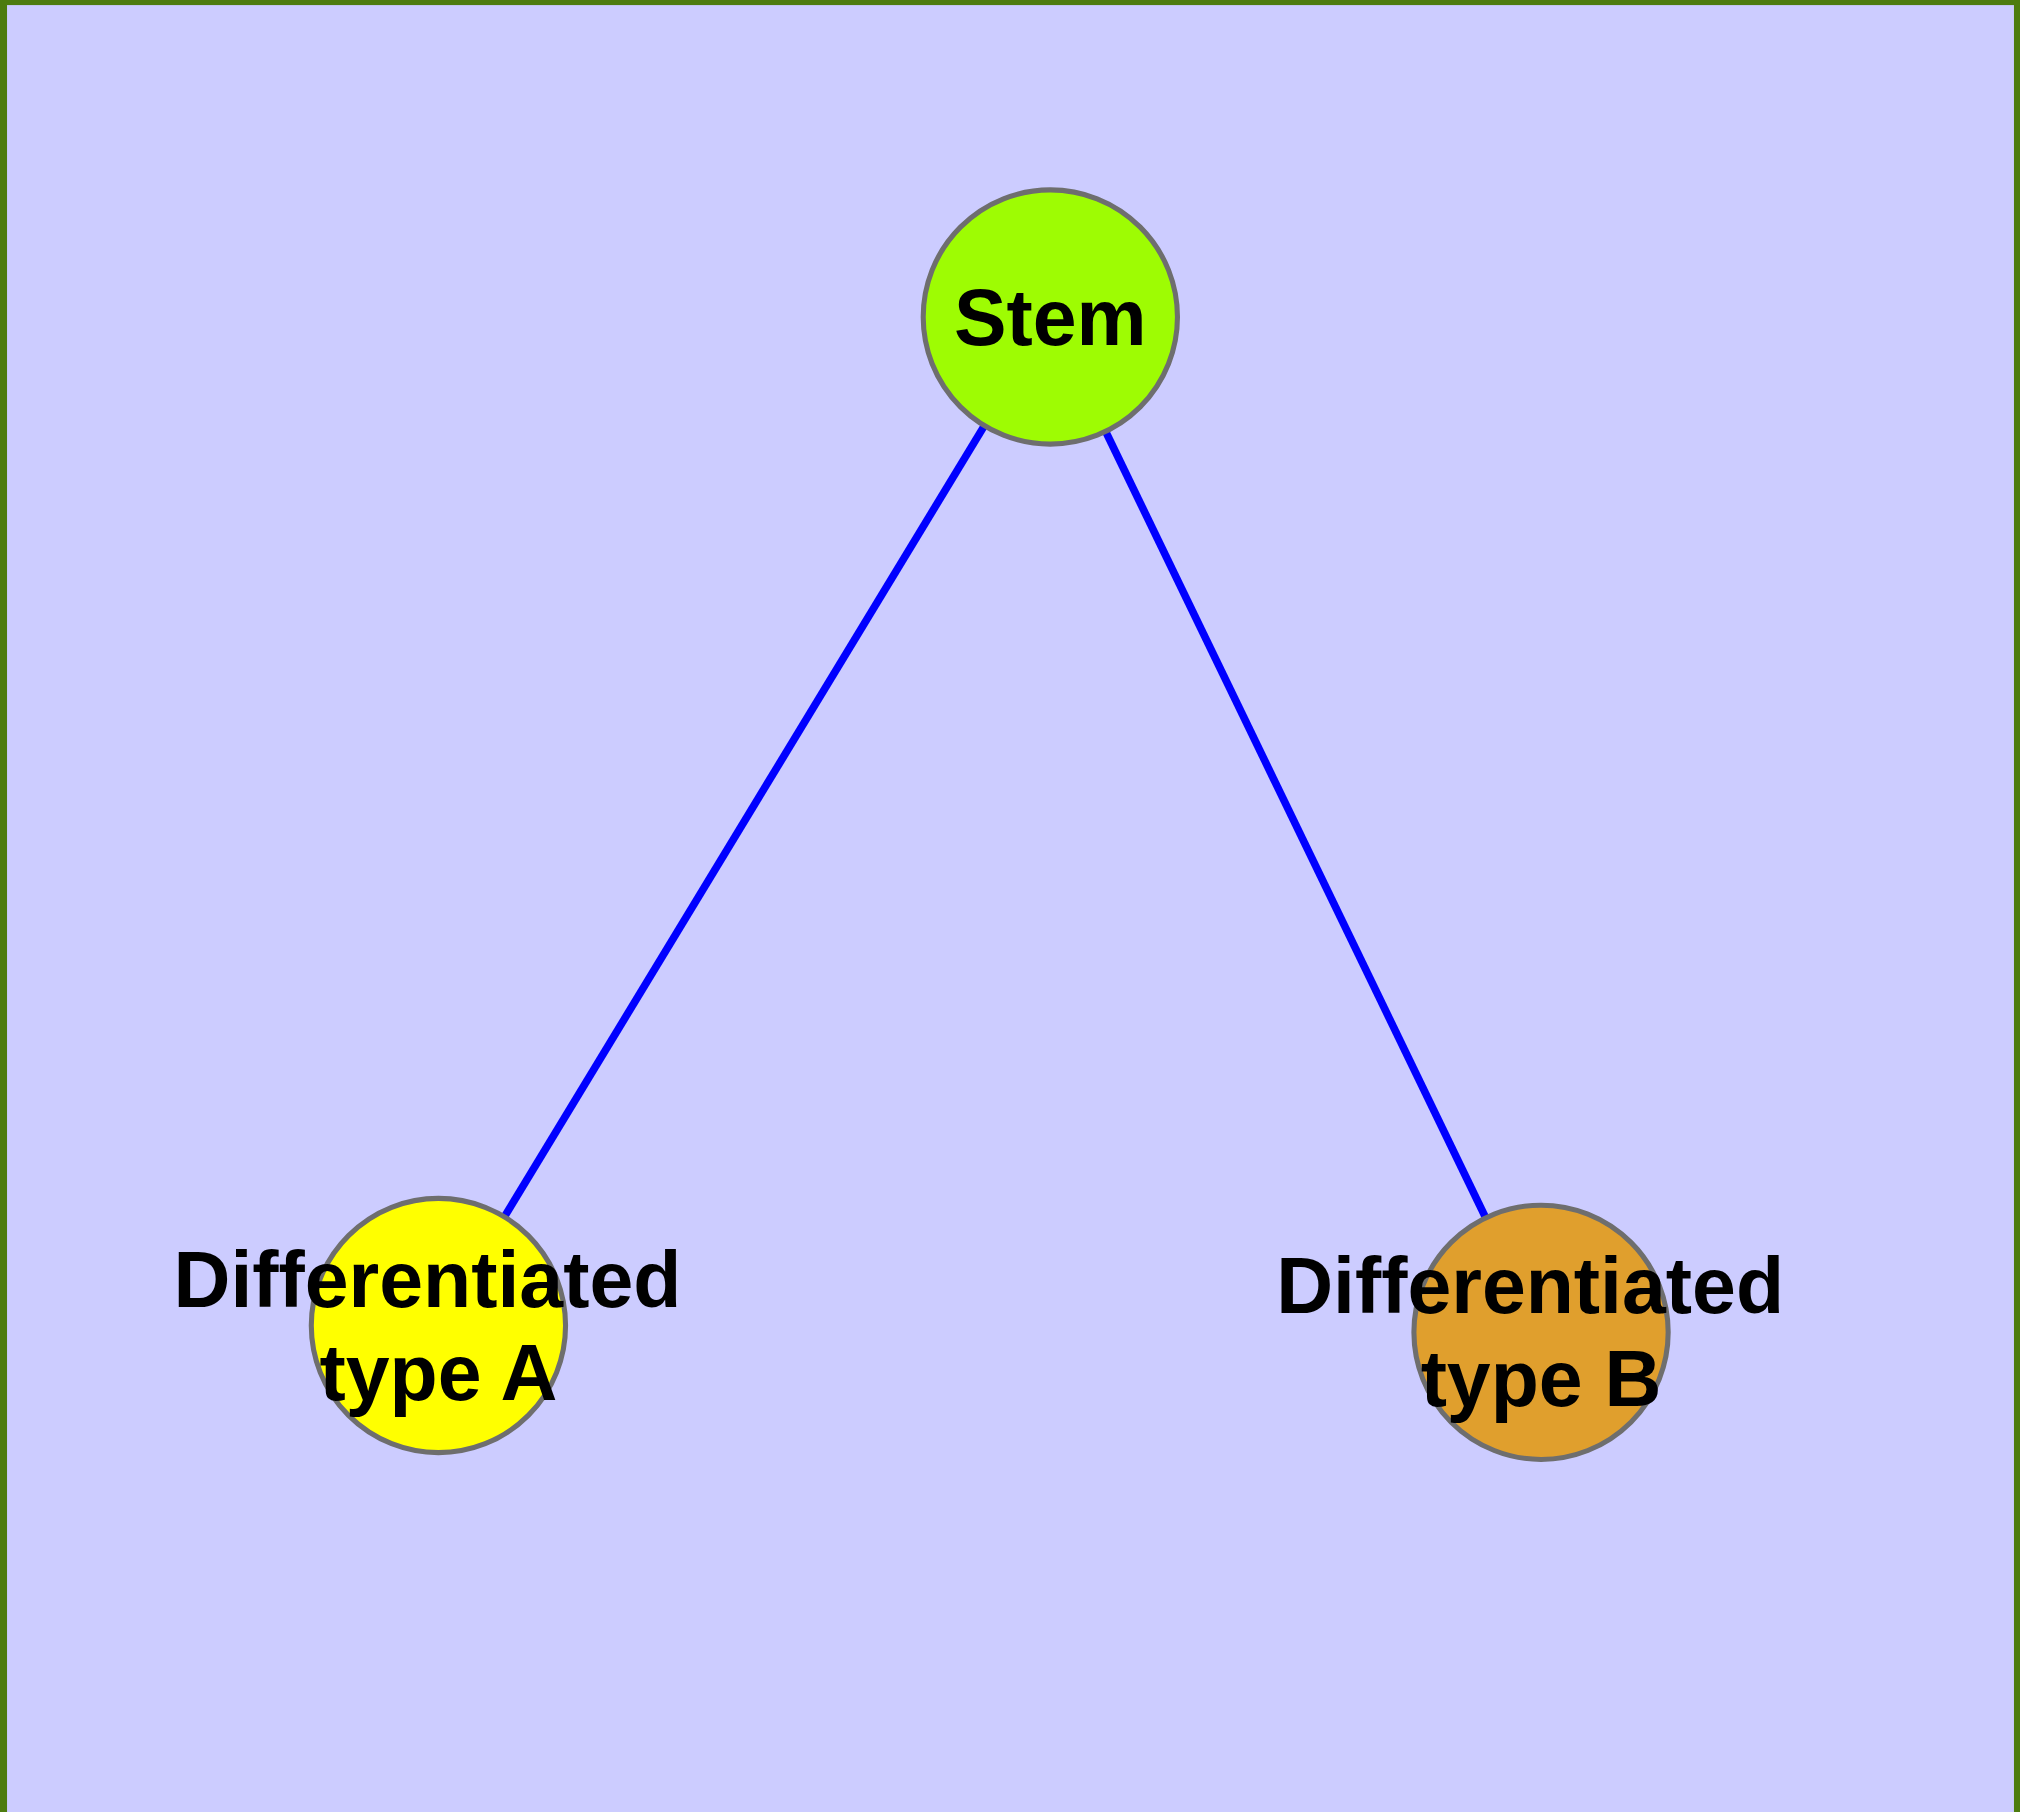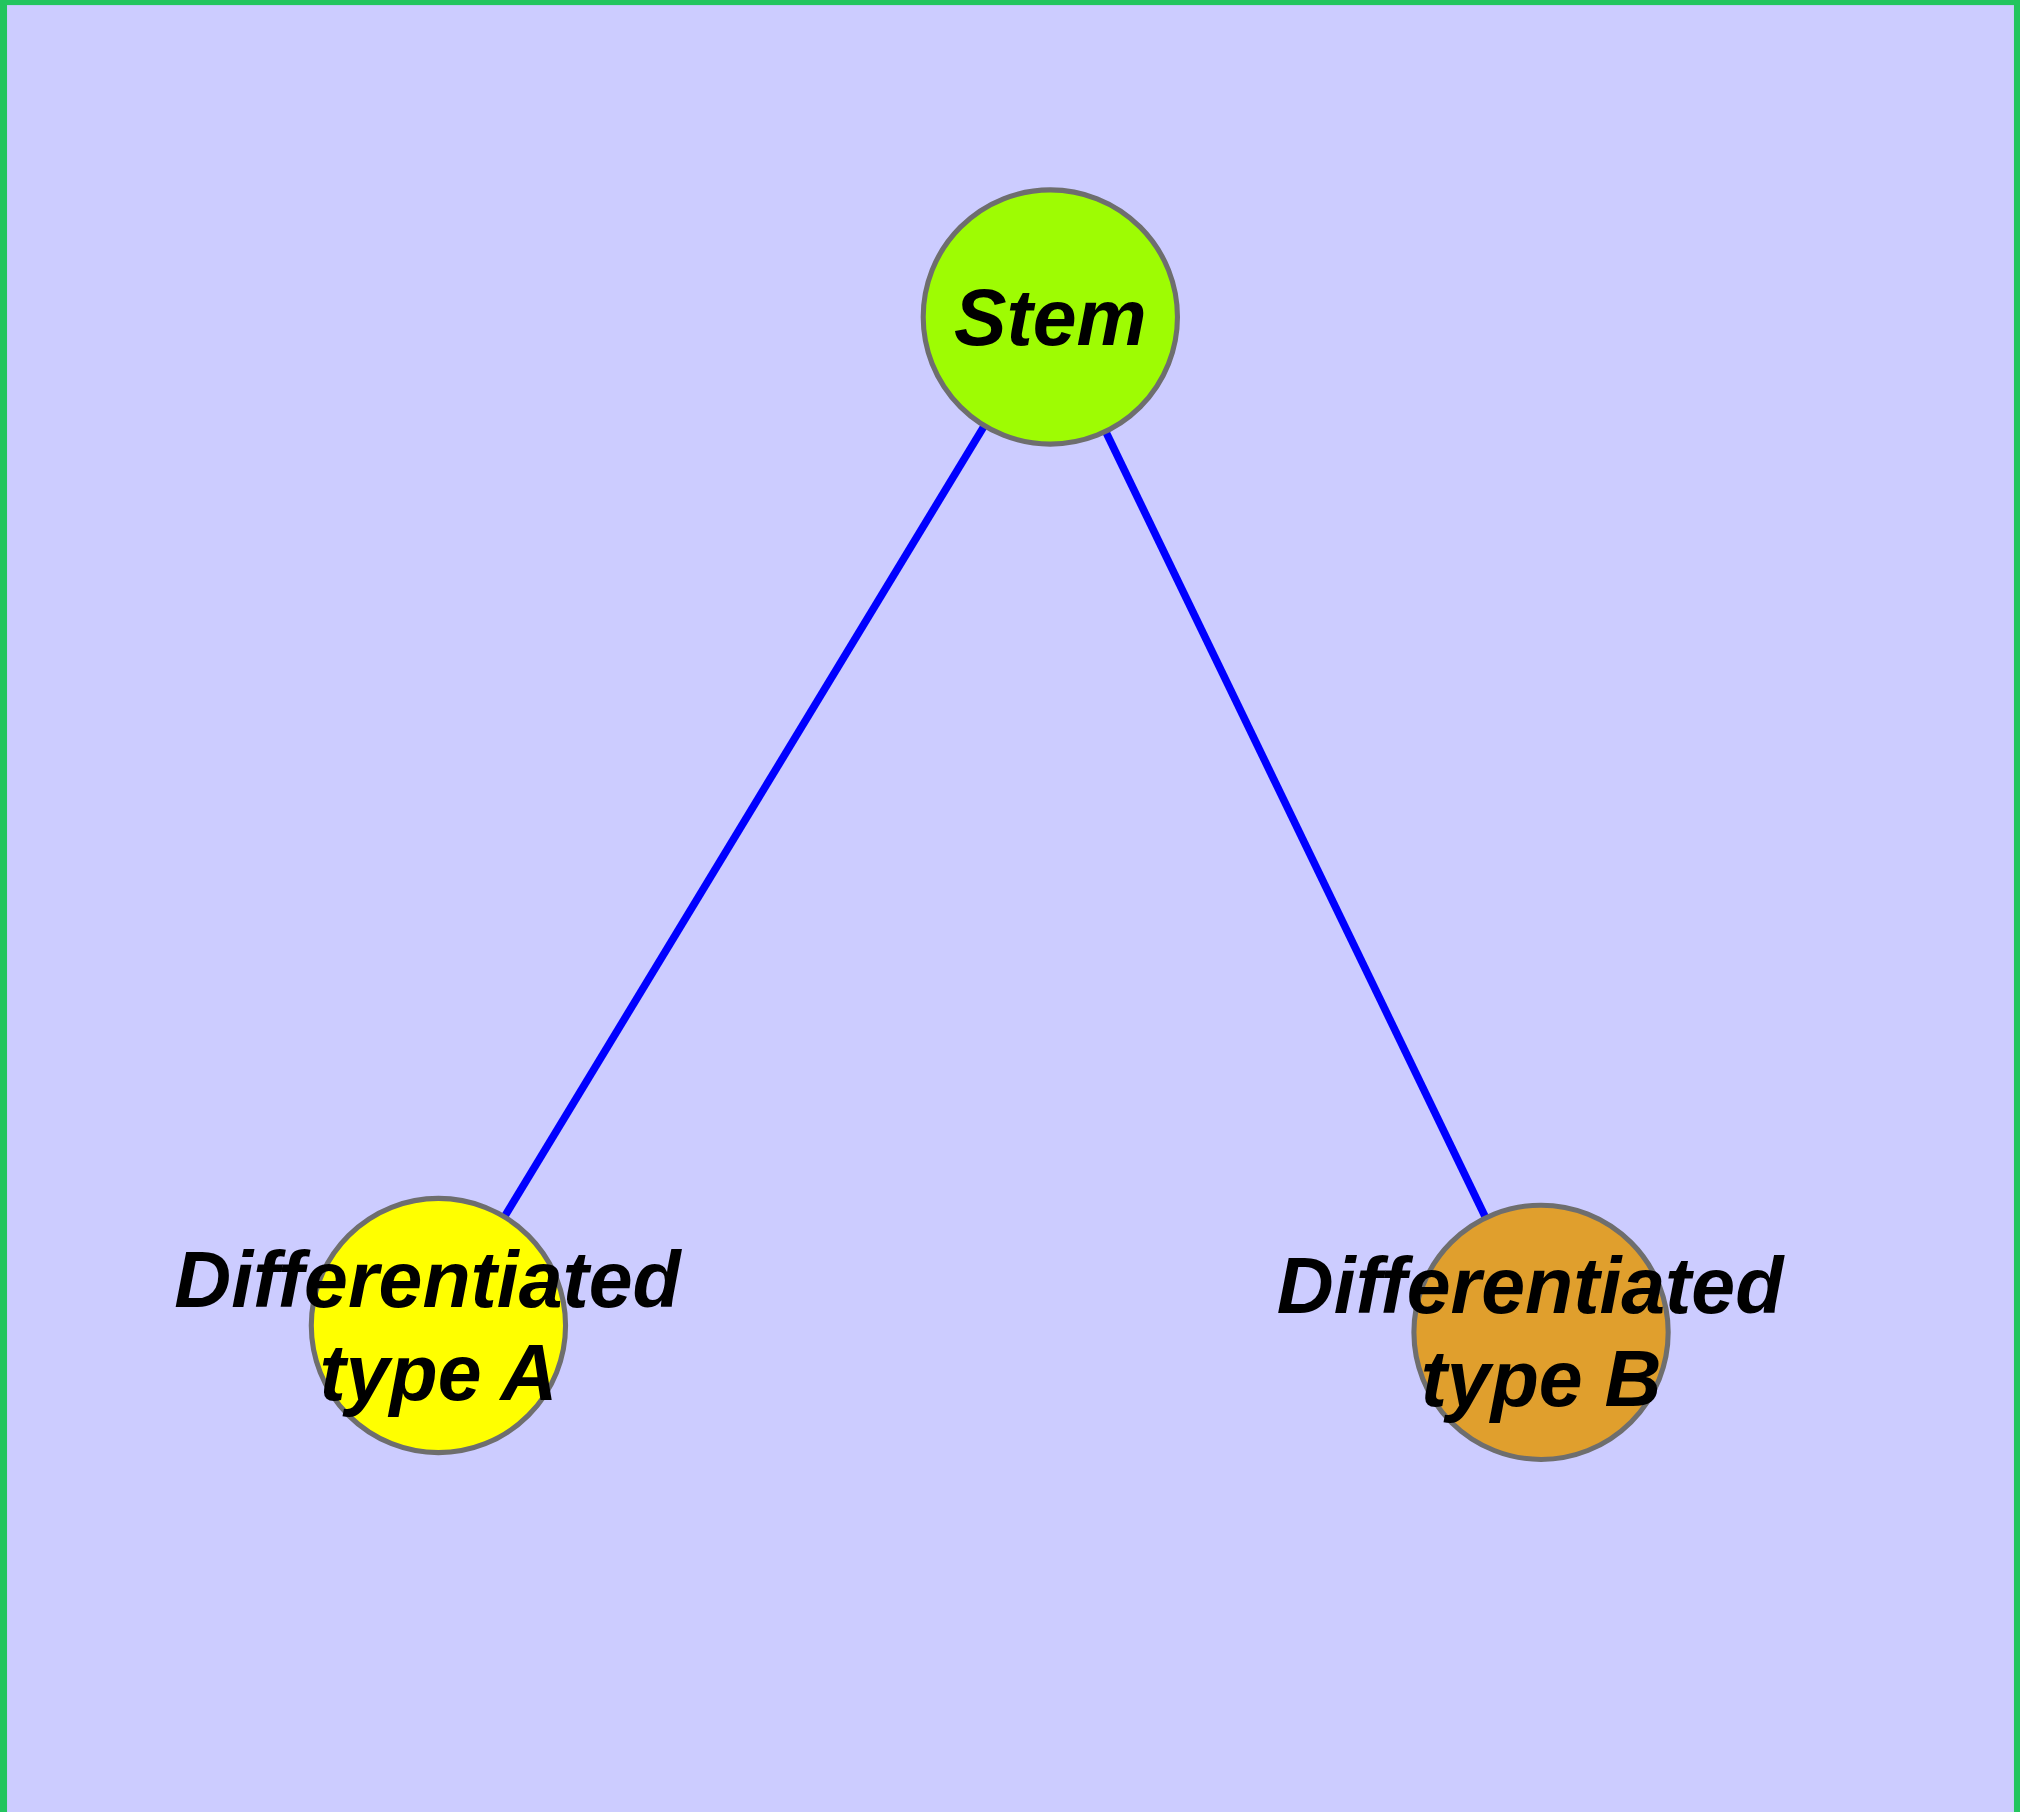--- a/index.html
+++ b/index.html
@@ -10,22 +10,21 @@
   body {
     width: 2021px;
     height: 1812px;
     overflow: hidden;
     font-family: "Liberation Sans", sans-serif;
   }
   #graph-canvas {
     position: relative;
     width: 2021px;
     height: 1812px;
-    background: #22c55e;
-    font-style: italic;
+    background: #4d7c0f;
   }
   #graph-canvas svg {
     position: absolute;
     top: 0;
     left: 0;
     display: block;
   }
   .node-label {
     font-family: "Liberation Sans", sans-serif;
     font-weight: bold;

